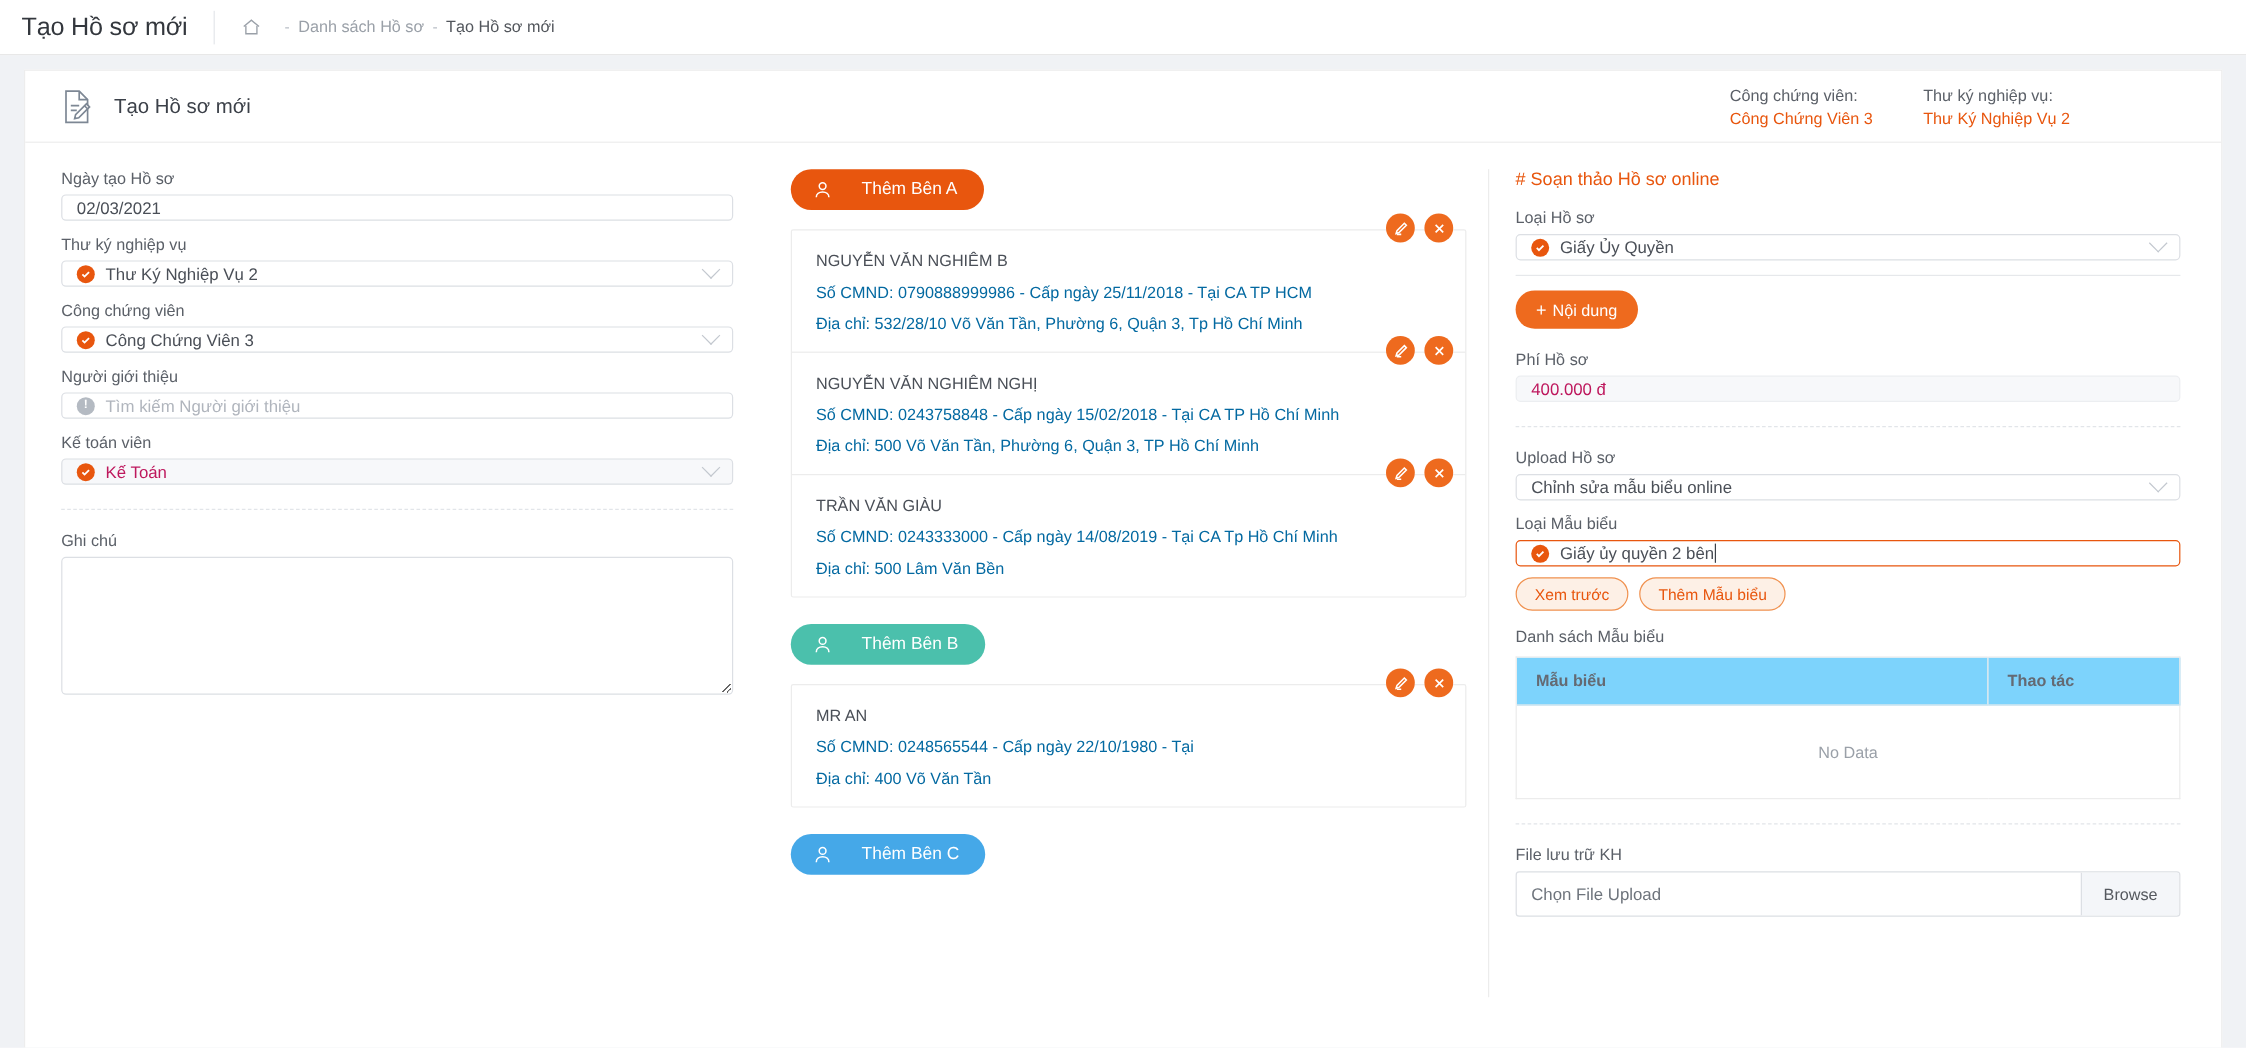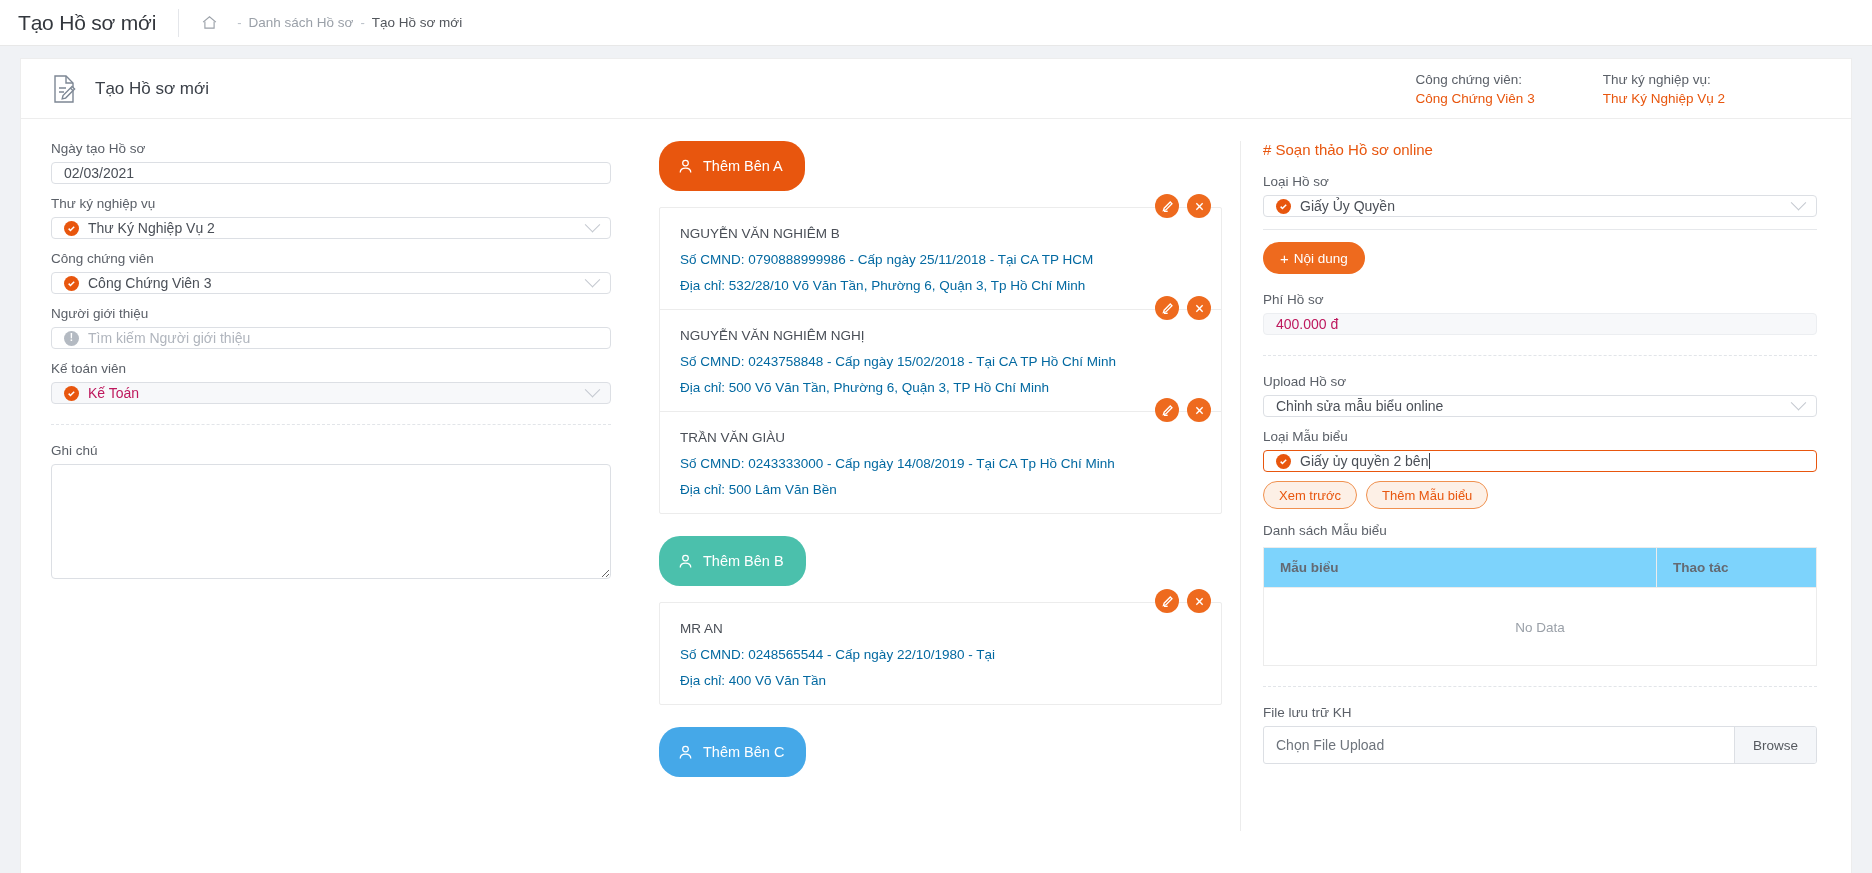--- a/index.html
+++ b/index.html
@@ -47,21 +47,21 @@
   .card-head {
     height: 60px;
     display: flex; align-items: center;
     padding: 0 26px 0 30px;
     border-bottom: 1px solid #ededed;
   }
   .doc-edit-icon { width: 28px; height: 30px; color: #7d8794; margin-right: 16px; flex: 0 0 auto; }
   .doc-edit-icon svg { width: 100%; height: 100%; display: block; }
   .card-head-title { font-size: 17px; color: #3c4149; }
   .head-spacer { flex: 1; }
-  .head-meta { display: flex; gap: 68px; padding-right: 100px; }
+  .head-meta { display: flex; gap: 42px; padding-right: 100px; }
   .meta-block { display: flex; flex-direction: column; gap: 4px; }
   .meta-label { font-size: 13.5px; color: #5b6068; }
   .meta-value { font-size: 13.5px; color: #e8560e; }
 
   
   .cols { display: flex; padding: 22px 0 0 0; }
   .col-left  { width: 620px; padding: 0 30px 0 30px; }
   .col-mid   { width: 600px; padding: 0 18px 0 18px; border-right: 1px solid #ececec; min-height: 690px; }
   .col-right { flex: 1; padding: 0 34px 0 22px; }
 
@@ -110,24 +110,24 @@
   textarea.note {
     width: 100%; height: 115px;
     border: 1px solid #dcdfe4; border-radius: 4px;
     padding: 8px 11px; font-size: 14px; color: #4a4f57;
     font-family: "Liberation Sans", sans-serif;
     resize: vertical; outline: none;
   }
 
   
   .party-btn {
-    height: 50px; border-radius: 21px; border: none;
+    height: 34px; border-radius: 21px; border: none;
     color: #fff; font-size: 14.5px;
     padding: 0 22px 0 18px;
-    display: inline-flex; align-items: center; gap: 9px;
+    display: inline-flex; align-items: center; gap: 24px;
     cursor: pointer; font-family: "Liberation Sans", sans-serif;
   }
   .party-btn .user-icon { width: 17px; height: 17px; }
   .party-btn .user-icon svg { width: 100%; height: 100%; display: block; }
   .btn-a { background: #e8560e; }
   .btn-b { background: #4bc0ac; }
   .btn-c { background: #45a8e8; }
 
   
   .party-list { margin: 16px 0 0 0; border: 1px solid #ececec; border-radius: 2px; }

